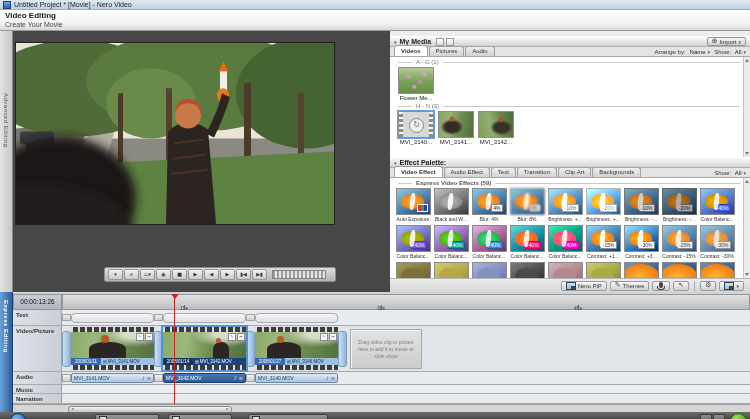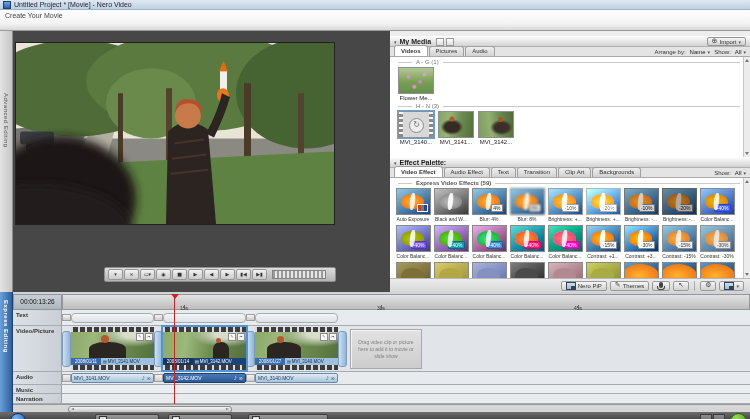--- a/index.html
+++ b/index.html
@@ -224,20 +224,21 @@
 <body>
 
 <div id="app">
 
   <div class="titlebar">
     <span class="appicon"></span>
     <span class="wtitle">Untitled Project * [Movie] - Nero Video</span>
   </div>
 
   <div class="appheader">
+    <div class="h1">Video Editing</div>
     <div class="h2">Create Your Movie</div>
   </div>
 
   <div class="main">
     <div class="rail-adv">
       <span>Advanced Editing</span>
     </div>
 
     <div class="preview">
       <svg class="vframe" viewBox="0 0 318 180" preserveAspectRatio="none">

